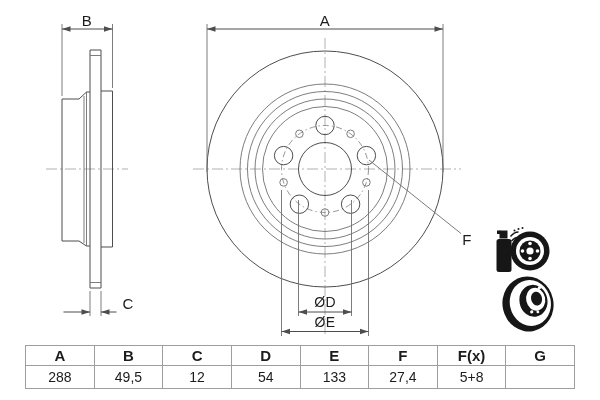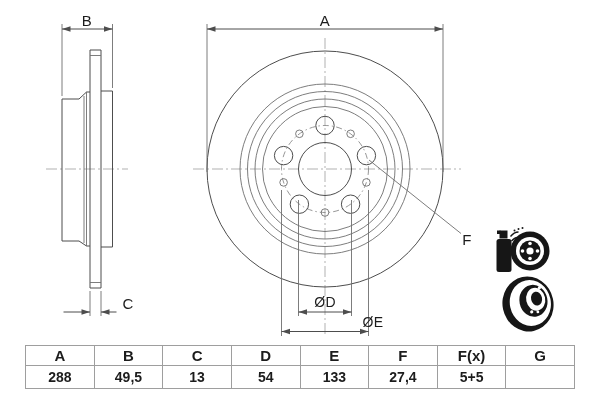--- a/index.html
+++ b/index.html
@@ -24,21 +24,21 @@
   .icw{fill:#ffffff;stroke:none;}
   .icln{stroke:var(--color-icon);stroke-width:1.3;fill:none;}
   .dim-label{position:absolute;transform:translate(-50%,-50%);font-size:15px;
     color:var(--color-text);white-space:nowrap;letter-spacing:0.3px;}
   .dim-label.small{font-size:14px;}
   .dim-table{position:absolute;left:25px;top:345px;width:550px;height:44px;
     border-collapse:collapse;table-layout:fixed;}
   .dim-table th,.dim-table td{border:1px solid var(--color-table_border);
     text-align:center;vertical-align:middle;color:var(--color-text);overflow:hidden;}
   .dim-table th{font-size:15px;font-weight:bold;height:20px;}
-  .dim-table td{font-size:14px;font-weight:bold;height:23px;}
+  .dim-table td{font-size:14px;font-weight:normal;height:23px;}
 </style>
 </head>
 <body>
 
 <div class="stage">
 
   <svg width="600" height="345" viewBox="0 0 600 345">
 
     <g>
 
@@ -175,40 +175,40 @@
       <circle class="icw" cx="530" cy="312.5" r="1.6"></circle>
       <circle class="icw" cx="542.5" cy="290.5" r="1.6"></circle>
       <circle class="icw" cx="536" cy="313.8" r="1.4"></circle>
     </g>
   </svg>
 
   <span class="dim-label" style="left:325px;top:20px;">A</span>
   <span class="dim-label" style="left:87px;top:20px;">B</span>
   <span class="dim-label" style="left:128px;top:303px;">C</span>
   <span class="dim-label small" style="left:325px;top:302px;">ØD</span>
-  <span class="dim-label small" style="left:325px;top:321.5px;margin-left:48px;">ØE</span>
+  <span class="dim-label small" style="left:325px;top:321.5px;">ØE</span>
   <span class="dim-label" style="left:467px;top:239px;">F</span>
 
   <table class="dim-table">
     <tbody>
         <tr>
       <th>A</th>
       <th>B</th>
       <th>C</th>
       <th>D</th>
       <th>E</th>
       <th>F</th>
       <th>F(x)</th>
       <th>G</th>
     </tr>
     <tr>
       <td>288</td>
       <td>49,5</td>
-      <td>13</td>
+      <td>12</td>
       <td>54</td>
       <td>133</td>
       <td>27,4</td>
-      <td>5+5</td>
+      <td>5+8</td>
       <td></td>
     </tr>
   </tbody>
     </table>
 </div>
 
 </body></html>

